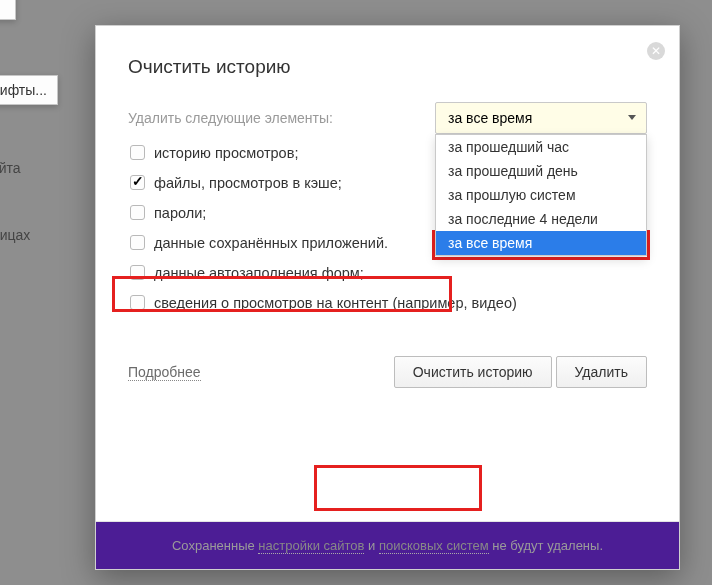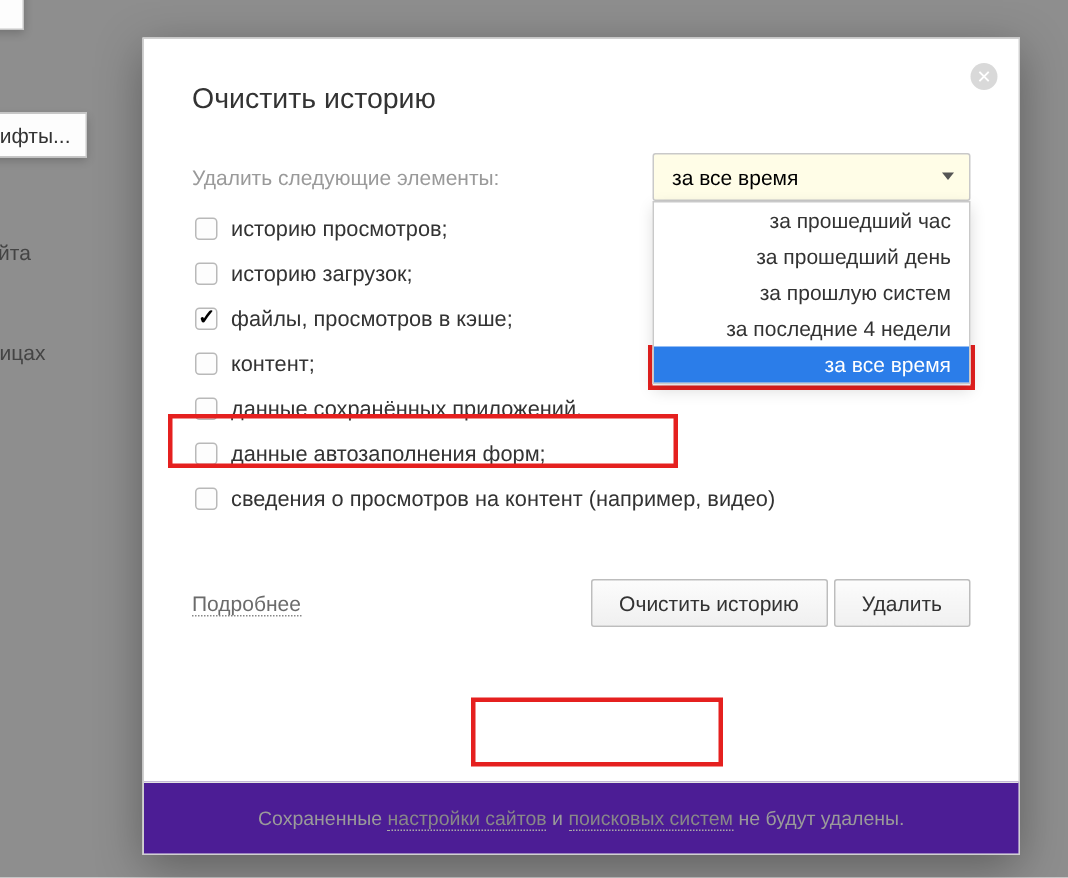--- a/index.html
+++ b/index.html
@@ -90,21 +90,20 @@
   .dropdown-highlight-frame {
     position: absolute;
     border: 3px solid #e5201f;
     pointer-events: none;
   }
   .dd-item {
     padding: 4px 12px;
     font-size: 14px;
     color: #333;
     cursor: pointer;
-    text-align: right;
   }
   .dd-item.sel {
     background: #2b7de9;
     color: #fff;
   }
   .check-list {
   }
   .check-row {
     position: relative;
     padding: 7px 0 7px 26px;
@@ -199,30 +198,26 @@
       <div class="dropdown-highlight-frame" style="left:-3px; top:128px; width:218px; height:30px;"></div>
     </div>
   </div>
 
   <div class="check-list">
     <div class="check-row">
       <span class="chk"></span>
       <span>историю просмотров;</span>
     </div>
     <div class="check-row">
-      <span class="chk"></span>
-      <span>историю загрузок;</span>
-    </div>
-    <div class="check-row">
       <span class="chk checked"></span>
       <span>файлы, просмотров в кэше;</span>
     </div>
     <div class="check-row">
       <span class="chk"></span>
-      <span>контент;</span>
+      <span>пароли;</span>
     </div>
     <div class="check-row">
       <span class="chk"></span>
       <span>данные сохранённых приложений.</span>
     </div>
     <div class="check-row">
       <span class="chk"></span>
       <span>данные автозаполнения форм;</span>
     </div>
     <div class="check-row">

